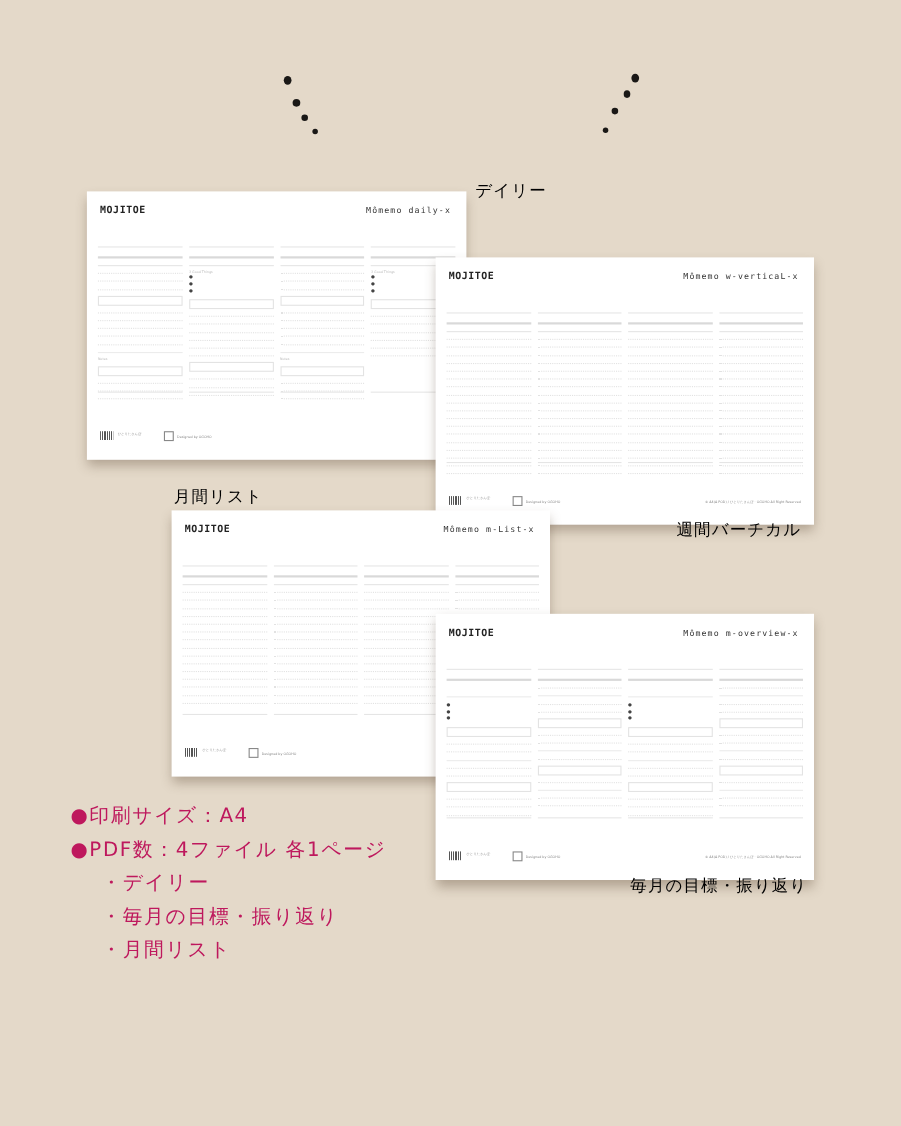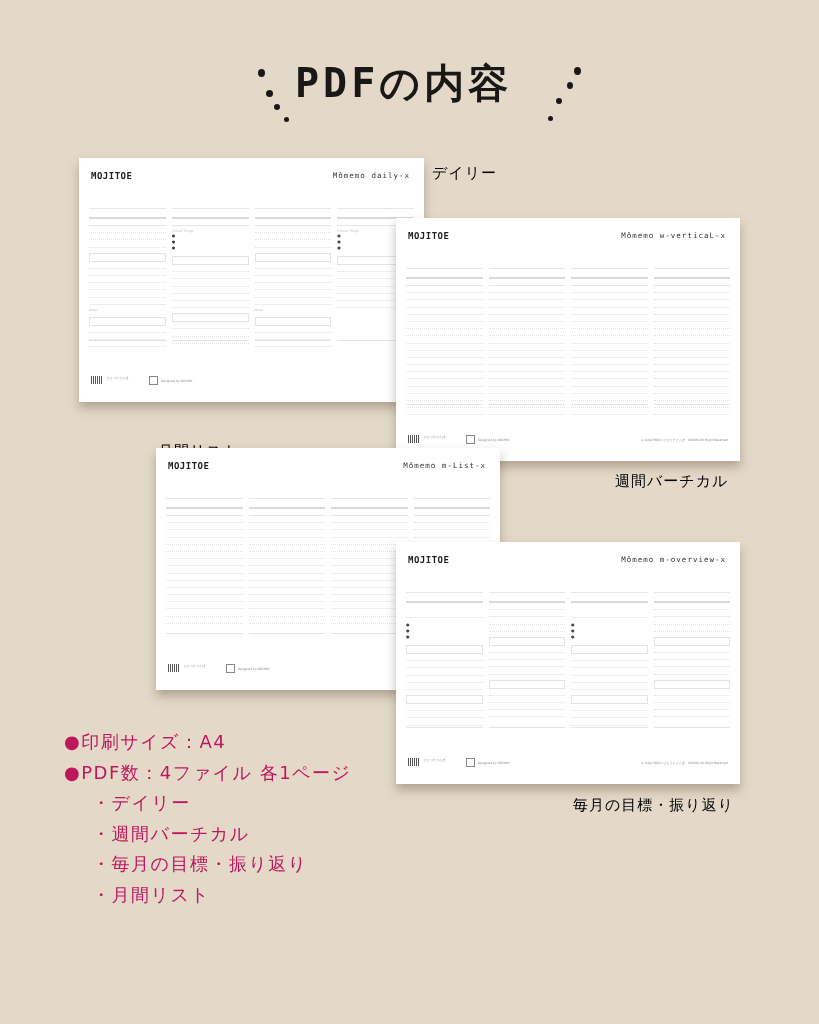--- a/index.html
+++ b/index.html
@@ -13,20 +13,21 @@
   .title {
     position: absolute; left: 55px; top: 4px;
     font-family: "DejaVu Sans Mono", monospace; font-weight: bold;
     font-size: 40px; letter-spacing: 4px; color: #1a1816;
   }
   .dot { position: absolute; border-radius: 50%; background: #1a1816; }
 
   .sheet {
     position: absolute; background: #ffffff;
     box-shadow: 0 6px 10px rgba(80,60,40,0.35);
+    margin-top: 16px;
   }
   .sheet .logo {
     position: absolute; left: 12px; top: 13px;
     font-family: "DejaVu Sans Mono", monospace; font-size: 9px; font-weight: bold; color: #222;
     letter-spacing: 0.5px;
   }
   .sheet .code {
     position: absolute; right: 14px; top: 13px;
     font-family: "DejaVu Sans Mono", monospace; font-size: 7.5px; color: #333; letter-spacing: 1px;
   }
@@ -55,21 +56,20 @@
   .specs .sub { padding-left: 28px; }
 </style>
 </head>
 <body>
 
 <div class="title-wrap">
   <span class="dot" style="left:18px;top:17px;width:7px;height:8px"></span>
   <span class="dot" style="left:26px;top:38px;width:7px;height:7px"></span>
   <span class="dot" style="left:34px;top:52px;width:6px;height:6px"></span>
   <span class="dot" style="left:44px;top:65px;width:5px;height:5px"></span>
-  <div class="title">PDFの内容</div>
   <span class="dot" style="left:334px;top:15px;width:7px;height:8px"></span>
   <span class="dot" style="left:327px;top:30px;width:6px;height:7px"></span>
   <span class="dot" style="left:316px;top:46px;width:6px;height:6px"></span>
   <span class="dot" style="left:308px;top:64px;width:5px;height:5px"></span>
 </div>
 
 <div class="sheet" style="left:79px;top:158px;width:345px;height:244px">
   <div class="logo">MOJITOE</div>
   <div class="code">Mômemo daily-x</div>
   <div class="cols" style="top:50px;bottom:55px">
@@ -452,16 +452,15 @@
     <div class="designed">Designed by OGOHO</div>
     <div class="copy">© A4(A POD) / ひとりたさんぽ · OGOHO All Right Reserved</div>
   </div>
 </div>
 <div class="caption" style="left:573px;top:796px">毎月の目標・振り返り</div>
 
 <div class="specs">
   <div class="row">●印刷サイズ：A4</div>
   <div class="row">●PDF数：4ファイル 各1ページ</div>
   <div class="row sub">・デイリー</div>
-  <div class="row sub">・週間バーチカル</div>
   <div class="row sub">・毎月の目標・振り返り</div>
   <div class="row sub">・月間リスト</div>
 </div>
 
 </body></html>

